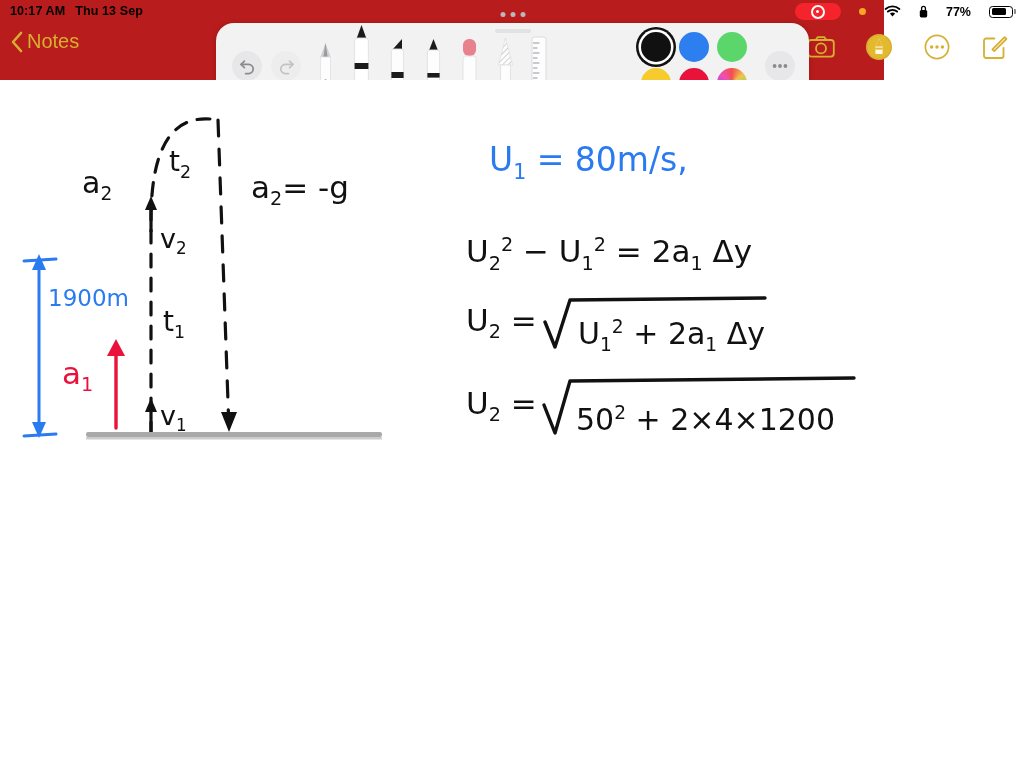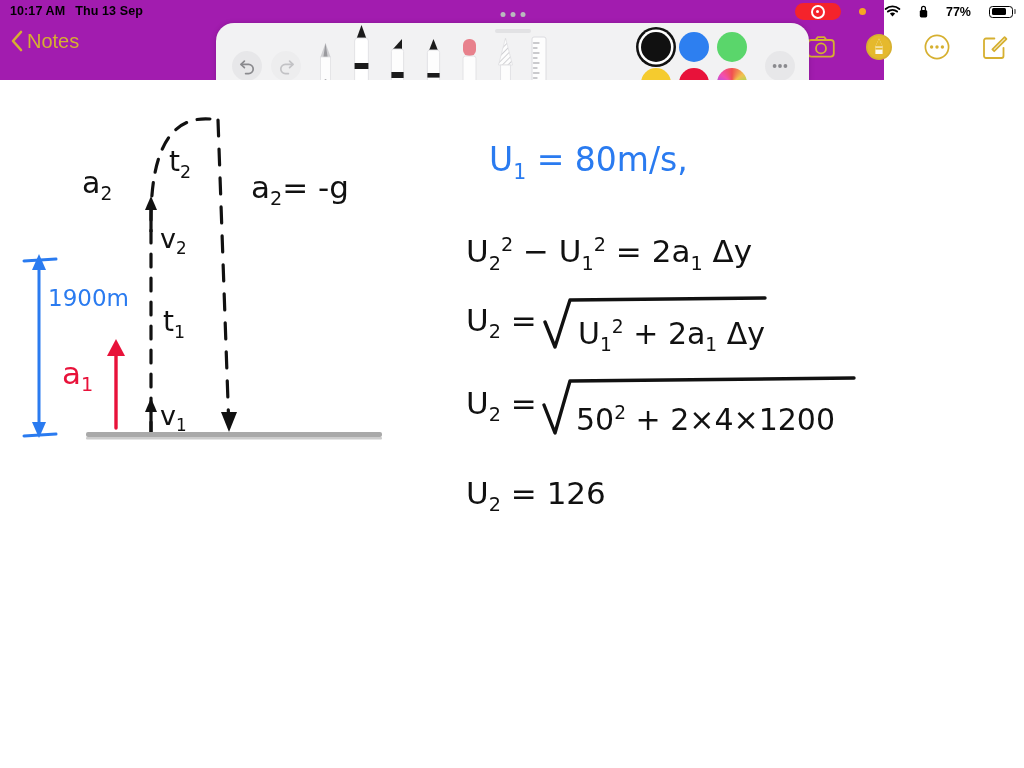--- a/index.html
+++ b/index.html
@@ -2,42 +2,42 @@
 <html><head>
 <meta charset="utf-8">
 <title>Notes Markup</title>
 <style>
   html,body{margin:0;padding:0;}
   body{
     width:1024px;height:768px;overflow:hidden;background:#ffffff;
     font-family:"Liberation Sans", sans-serif;
     -webkit-font-smoothing:antialiased;
   }
-  .screen{position:relative;width:884px;height:768px;background:#a21caf;}
+  .screen{position:relative;width:884px;height:768px;background:#b91c1c;}
 
   
   .statusbar{position:absolute;top:0;left:0;width:1024px;height:24px;}
   .status-left{position:absolute;left:10px;top:4px;display:flex;gap:10px;align-items:center;
     font-size:12.5px;font-weight:bold;color:#000;letter-spacing:.1px;}
   .status-right{position:absolute;right:8px;top:3px;display:flex;gap:18px;align-items:center;}
   .rec-pill{display:flex;align-items:center;justify-content:center;
     width:46px;height:17px;border-radius:9px;background:#f5232b;}
   .rec-ring{width:10px;height:10px;border-radius:50%;border:2px solid #fff;
     display:flex;align-items:center;justify-content:center;}
   .rec-dot{width:3px;height:3px;border-radius:50%;background:#fff;}
   .orange-dot{width:7px;height:7px;border-radius:50%;background:#f5a623;}
   .batt-pct{font-size:12.5px;font-weight:bold;color:#000;}
   .batt-body{width:24px;height:12px;border:1.5px solid #000;border-radius:3.5px;
     position:relative;display:flex;align-items:center;padding:1.5px;box-sizing:border-box;}
   .batt-fill{height:100%;width:78%;background:#000;border-radius:1.5px;}
   .batt-nub{width:2px;height:5px;background:#000;border-radius:0 1px 1px 0;margin-left:1px;opacity:.45;}
 
   
   .navbar{position:absolute;top:24px;left:0;width:1024px;height:56px;}
-  .back-btn{position:absolute;left:10px;top:6px;display:flex;align-items:flex-start;gap:4px;
+  .back-btn{position:absolute;left:10px;top:6px;display:flex;align-items:flex-end;gap:4px;
     color:#d6b030;cursor:pointer;}
   .back-label{font-size:20px;color:#d6b030;}
   .nav-right{position:absolute;right:14px;top:8px;display:flex;gap:28px;align-items:center;}
   .nav-icon{width:30px;height:30px;display:flex;align-items:center;justify-content:center;cursor:pointer;}
 
   
   .toolbar-wrap{position:absolute;left:216px;top:10px;width:593px;height:97px;}
   .tb-dots{position:absolute;left:50%;top:2px;transform:translateX(-50%);display:flex;gap:5px;}
   .tb-dots span{width:5px;height:5px;border-radius:50%;background:#b9b9bd;}
   .toolbar{position:absolute;left:0;top:13px;width:593px;height:84px;
@@ -367,20 +367,15 @@
       </div>
       <svg style="position:absolute;left:542px;top:293px;" width="315" height="66">
         <path d="M2 32 L13 60 L28 8 L312 5" stroke="#111" stroke-width="3.4" fill="none" stroke-linecap="round" stroke-linejoin="round"></path>
       </svg>
       <div class="hw" style="left:576px;top:322px;font-size:30px;">
         <span>50</span><span class="sup">2</span>
         <span>+ 2×4×1200</span>
       </div>
     </div>
 
-    <div class="hw" style="left:466px;top:395px;font-size:31px;">
-      <span>U</span><span class="sub">2</span>
-      <span>=</span>
-      <span>126</span>
-    </div>
 
   </div>
 </div>
 
 </body></html>

